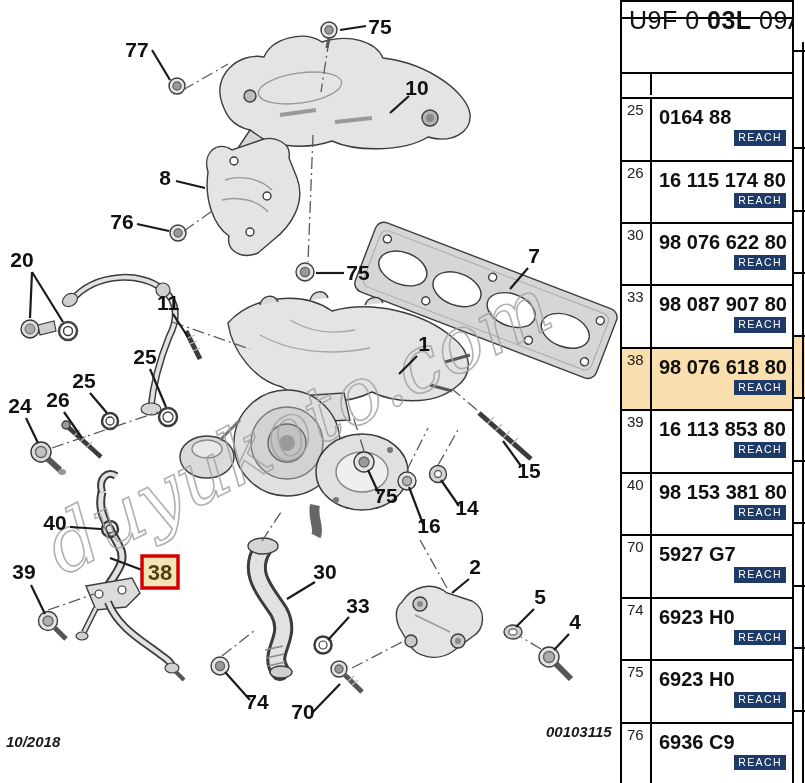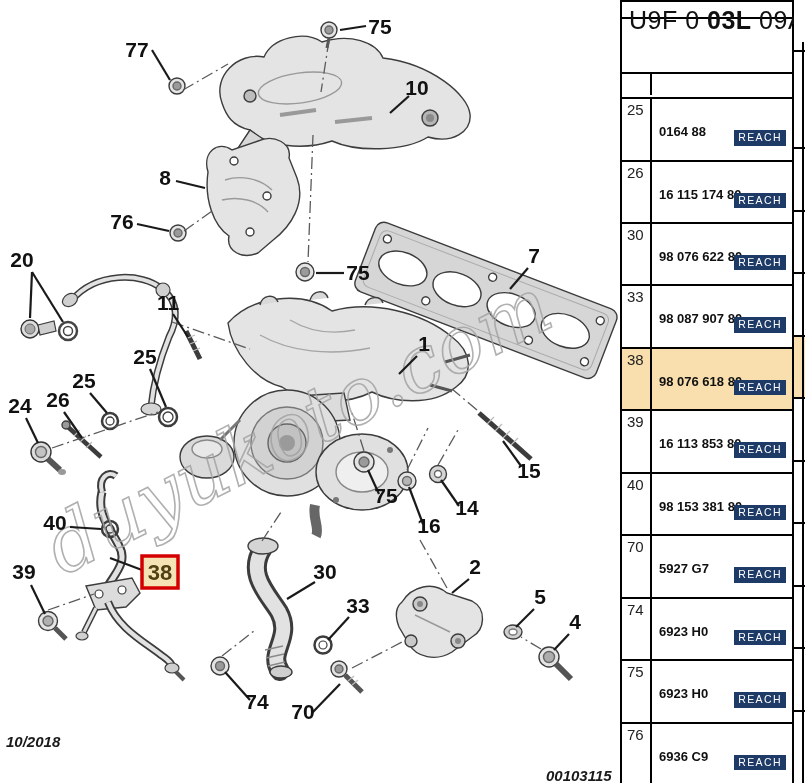--- a/index.html
+++ b/index.html
@@ -3,36 +3,36 @@
 <meta charset="utf-8">
 <style>
   html,body{margin:0;padding:0;background:#fff;}
   .stage{position:relative;width:805px;height:783px;background:#fff;overflow:hidden;
          font-family:"Liberation Sans",sans-serif;color:#111;}
   
   .diagram{position:absolute;left:0;top:0;width:620px;height:783px;}
   .diagram svg{display:block;}
   .foot{position:absolute;font-weight:bold;font-size:15px;color:#1a1a1a;font-style:italic;}
   .foot.date{left:6px;top:733px;}
-  .foot.dwg{left:546px;top:767px;}
+  .foot.dwg{left:546px;top:723px;}
   
   .tableWrap{position:absolute;left:620px;top:0;width:174px;height:783px;
              border-left:2px solid #000;border-right:2px solid #000;border-top:2px solid #000;
              box-sizing:border-box;background:#fff;}
   .thead{position:absolute;left:0;right:0;top:0;height:17px;border-bottom:2px solid #000;
          font-size:25px;letter-spacing:.5px;padding:4px 16px 0 7px;box-sizing:border-box;white-space:nowrap;}
   .thead b{font-weight:bold;}
   .tband{position:absolute;left:0;right:0;top:33px;height:37px;border-bottom:2px solid #000;}
   .tthin{position:absolute;left:0;right:0;top:72px;height:21px;}
   .tthin .tnum{height:100%;}
   .trow{position:absolute;left:0;right:0;height:62.45px;border-top:2px solid #000;box-sizing:content-box;}
   .trow.hl{background:#f8dfad;}
   .tnum{position:absolute;left:0;top:0;bottom:0;width:30px;border-right:2px solid #000;
         font-size:15px;color:#222;padding:2px 0 0 5px;box-sizing:border-box;}
-  .tpart{position:absolute;left:37px;top:25px;font-size:13px;font-weight:bold;color:#101010;white-space:nowrap;}
+  .tpart{position:absolute;left:37px;top:7px;font-size:20px;font-weight:bold;color:#101010;white-space:nowrap;}
   .reach{position:absolute;right:6px;top:31px;background:#1e3a66;color:#fff;
          font-size:10.5px;font-weight:normal;letter-spacing:1.4px;padding:2px 4px 3px 4px;line-height:1;}
   
   .sliver{position:absolute;left:794px;top:0;width:11px;height:783px;background:#fff;}
   .sliver .vline{position:absolute;left:8px;top:42px;bottom:0;width:2px;background:#000;}
   .sliver .tick{position:absolute;left:0;width:11px;height:2px;background:#000;}
   .sliver .tan{position:absolute;left:0;width:11px;top:335px;height:62px;background:#f8dfad;}
 </style>
 </head>
 <body>

